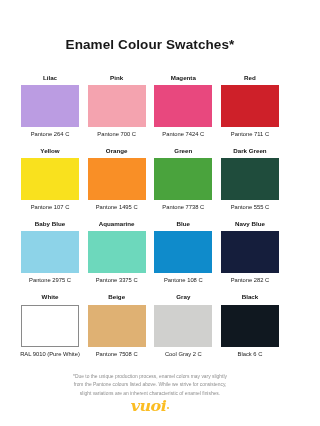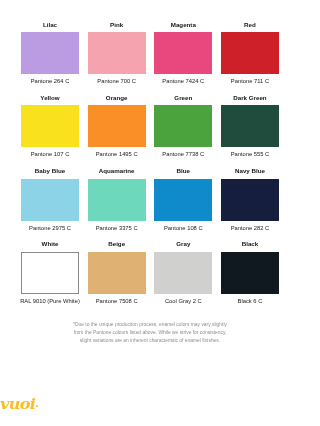--- a/index.html
+++ b/index.html
@@ -83,21 +83,21 @@
     text-align: center;
     font-size: 4.9px;
     line-height: 1.65;
     color: #8e8e8e;
   }
   .disclaimer div { white-space: nowrap; }
   .logo-wrap {
     margin-top: auto;
     margin-bottom: 14px;
     display: flex;
-    justify-content: flex-start;
+    justify-content: center;
     align-items: center;
   }
   .logo {
     font-family: "DejaVu Serif", serif;
     font-style: italic;
     font-weight: 700;
     font-size: 16px;
     color: #FBBD23;
     letter-spacing: -0.6px;
     line-height: 1;
@@ -112,20 +112,21 @@
     vertical-align: top;
     margin-left: 1px;
     margin-top: 4px;
   }
 </style>
 </head>
 <body>
 
 <div class="page">
 
+  <h1 class="title">Enamel Colour Swatches*</h1>
 
   <div class="grid">
 
     <div class="row">
       <div class="cell">
         <div class="swatch-name">Lilac</div>
         <div class="swatch" style="background: rgb(187, 156, 226);"></div>
         <div class="swatch-code">Pantone 264 C</div>
       </div>
       <div class="cell">

